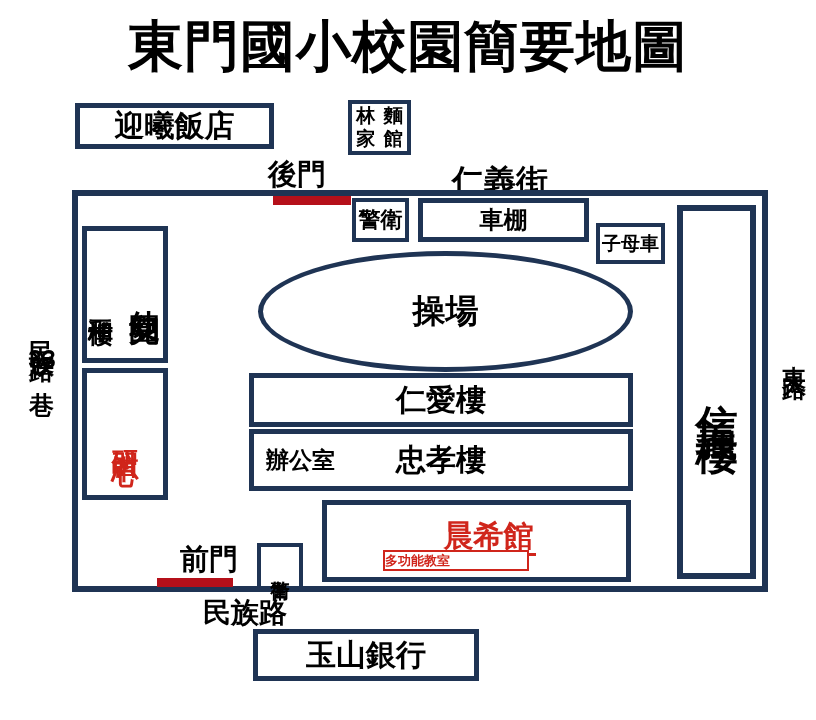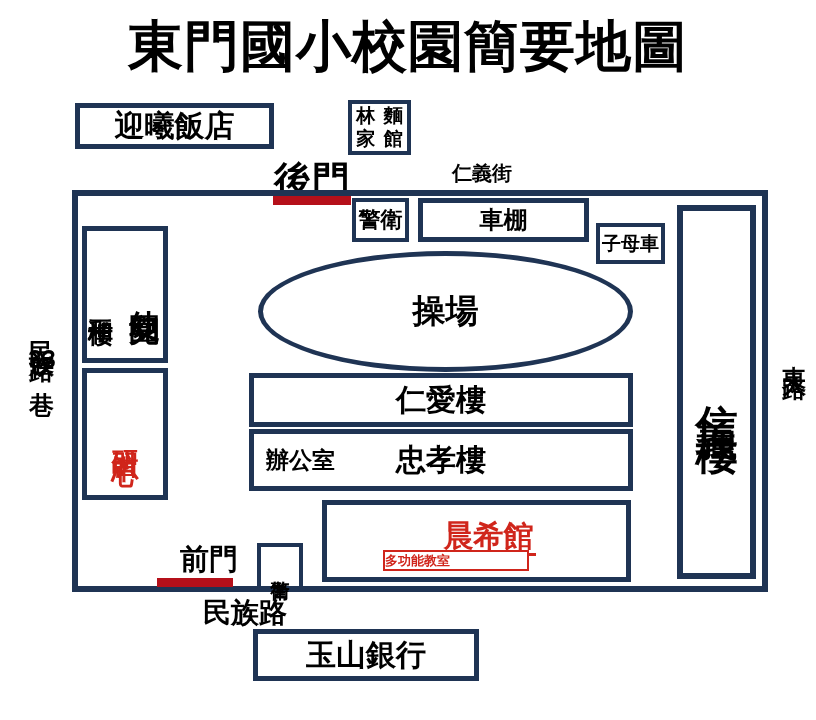--- a/index.html
+++ b/index.html
@@ -50,25 +50,25 @@
   }
   .tcu { text-combine-upright: all; }
 
   
   .hotel      { left: 75px;  top: 103px; width: 199px; height: 46px; font-size: 30px; }
   .noodle     { left: 348px; top: 100px; width: 63px;  height: 55px; border-width: 4px;
                 font-size: 19px; line-height: 1.18; flex-direction: row; }
   .bank       { left: 253px; top: 629px; width: 226px; height: 52px; font-size: 30px; }
 
   
-  .street-top    { left: 452px; top: 160px; font-size: 20px; text-align: right; }
+  .street-top    { left: 452px; top: 160px; font-size: 32px; text-align: right; }
   .street-bottom { left: 203px; top: 594px; font-size: 28px; }
   .street-left   { left: 26px;  top: 322px; font-size: 25px; letter-spacing: 8px; position: absolute; }
   .street-right  { left: 778px; top: 346px; font-size: 24px; letter-spacing: 6px; position: absolute; }
-  .back-gate-label  { left: 274px; top: 155px; font-size: 38px; }
+  .back-gate-label  { left: 268px; top: 155px; font-size: 29px; }
   .front-gate-label { left: 156px; top: 540px; font-size: 29px; margin-left: 24px; }
 
   
   .campus {
     position: absolute;
     left: 72px; top: 190px; width: 696px; height: 402px;
     border: 6px solid var(--navy);
     background: #fff;
   }
   .gate-line {

